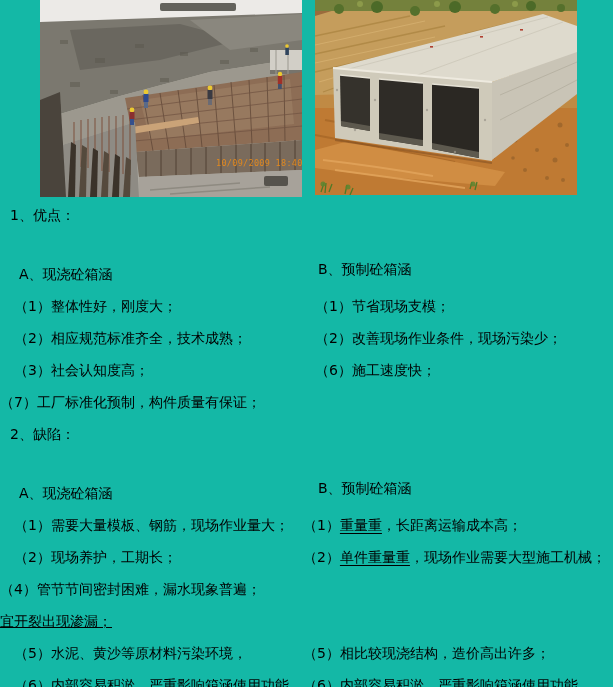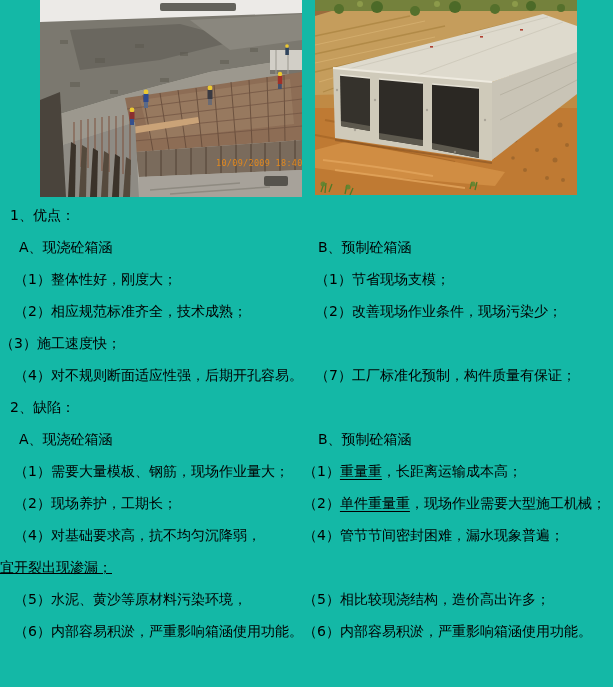--- a/index.html
+++ b/index.html
@@ -15,22 +15,22 @@
   .photo { position:absolute; top:0; display:block; }
   .photo-left  { left:40px;  width:262px; height:197px; }
   .photo-right { left:315px; width:262px; height:195px; }
 
   
   .content { position:absolute; top:199px; left:0; width:613px; font-size:14px; }
   .h   { line-height:32px; padding-left:10px; white-space:nowrap; }
   .row { display:flex; line-height:32px; }
   .ca  { width:315px; padding-left:14px; white-space:nowrap; overflow:visible; }
   .cb  { flex:1; white-space:nowrap; overflow:visible; }
-  .hdr .ca { padding-left:19px; }
-  .hdr .cb { padding-left:3px; }
+  .hdr .ca { padding-left:19px;margin-top:27px; }
+  .hdr .cb { padding-left:3px;margin-top:22px; }
   .row-s2 .ca { width:303px; }
   .cont { line-height:32px; padding-left:0; white-space:nowrap;text-decoration:underline; }
   .ul { text-decoration:underline; text-underline-offset:3px; }
 </style>
 </head>
 <body>
 
 <div class="page">
 
   <div class="photos">
@@ -223,42 +223,41 @@
     </div>
     <div class="row">
       <div class="ca">（1）整体性好，刚度大；</div>
       <div class="cb">（1）节省现场支模；</div>
     </div>
     <div class="row">
       <div class="ca">（2）相应规范标准齐全，技术成熟；</div>
       <div class="cb">（2）改善现场作业条件，现场污染少；</div>
     </div>
     <div class="row">
-      <div class="cb">（3）施工速度快；</div>
-    </div>
-    <div class="row">
-      <div class="ca">（4）对不规则断面适应性强，后期开孔容易。</div>
+      <div class="ca">（3）社会认知度高；</div>
+      <div class="cb">（6）施工速度快；</div>
+    </div>
+    <div class="row">
       <div class="cb">（7）工厂标准化预制，构件质量有保证；</div>
     </div>
 
     <div class="h">2、缺陷：</div>
     <div class="row hdr">
       <div class="ca">A、现浇砼箱涵</div>
       <div class="cb">B、预制砼箱涵</div>
     </div>
     <div class="row row-s2">
       <div class="ca">（1）需要大量模板、钢筋，现场作业量大；</div>
       <div class="cb"><span>（1）</span><span class="ul">重量重</span><span>，长距离运输成本高；</span></div>
     </div>
     <div class="row row-s2">
       <div class="ca">（2）现场养护，工期长；</div>
       <div class="cb"><span>（2）</span><span class="ul">单件重量重</span><span>，现场作业需要大型施工机械；</span></div>
     </div>
     <div class="row row-s2">
-      <div class="ca">（4）对基础要求高，抗不均匀沉降弱，</div>
       <div class="cb">（4）管节节间密封困难，漏水现象普遍；</div>
     </div>
     <div class="cont">宜开裂出现渗漏；</div>
     <div class="row row-s2">
       <div class="ca">（5）水泥、黄沙等原材料污染环境，</div>
       <div class="cb">（5）相比较现浇结构，造价高出许多；</div>
     </div>
     <div class="row row-s2">
       <div class="ca">（6）内部容易积淤，严重影响箱涵使用功能。</div>
       <div class="cb">（6）内部容易积淤，严重影响箱涵使用功能。</div>

